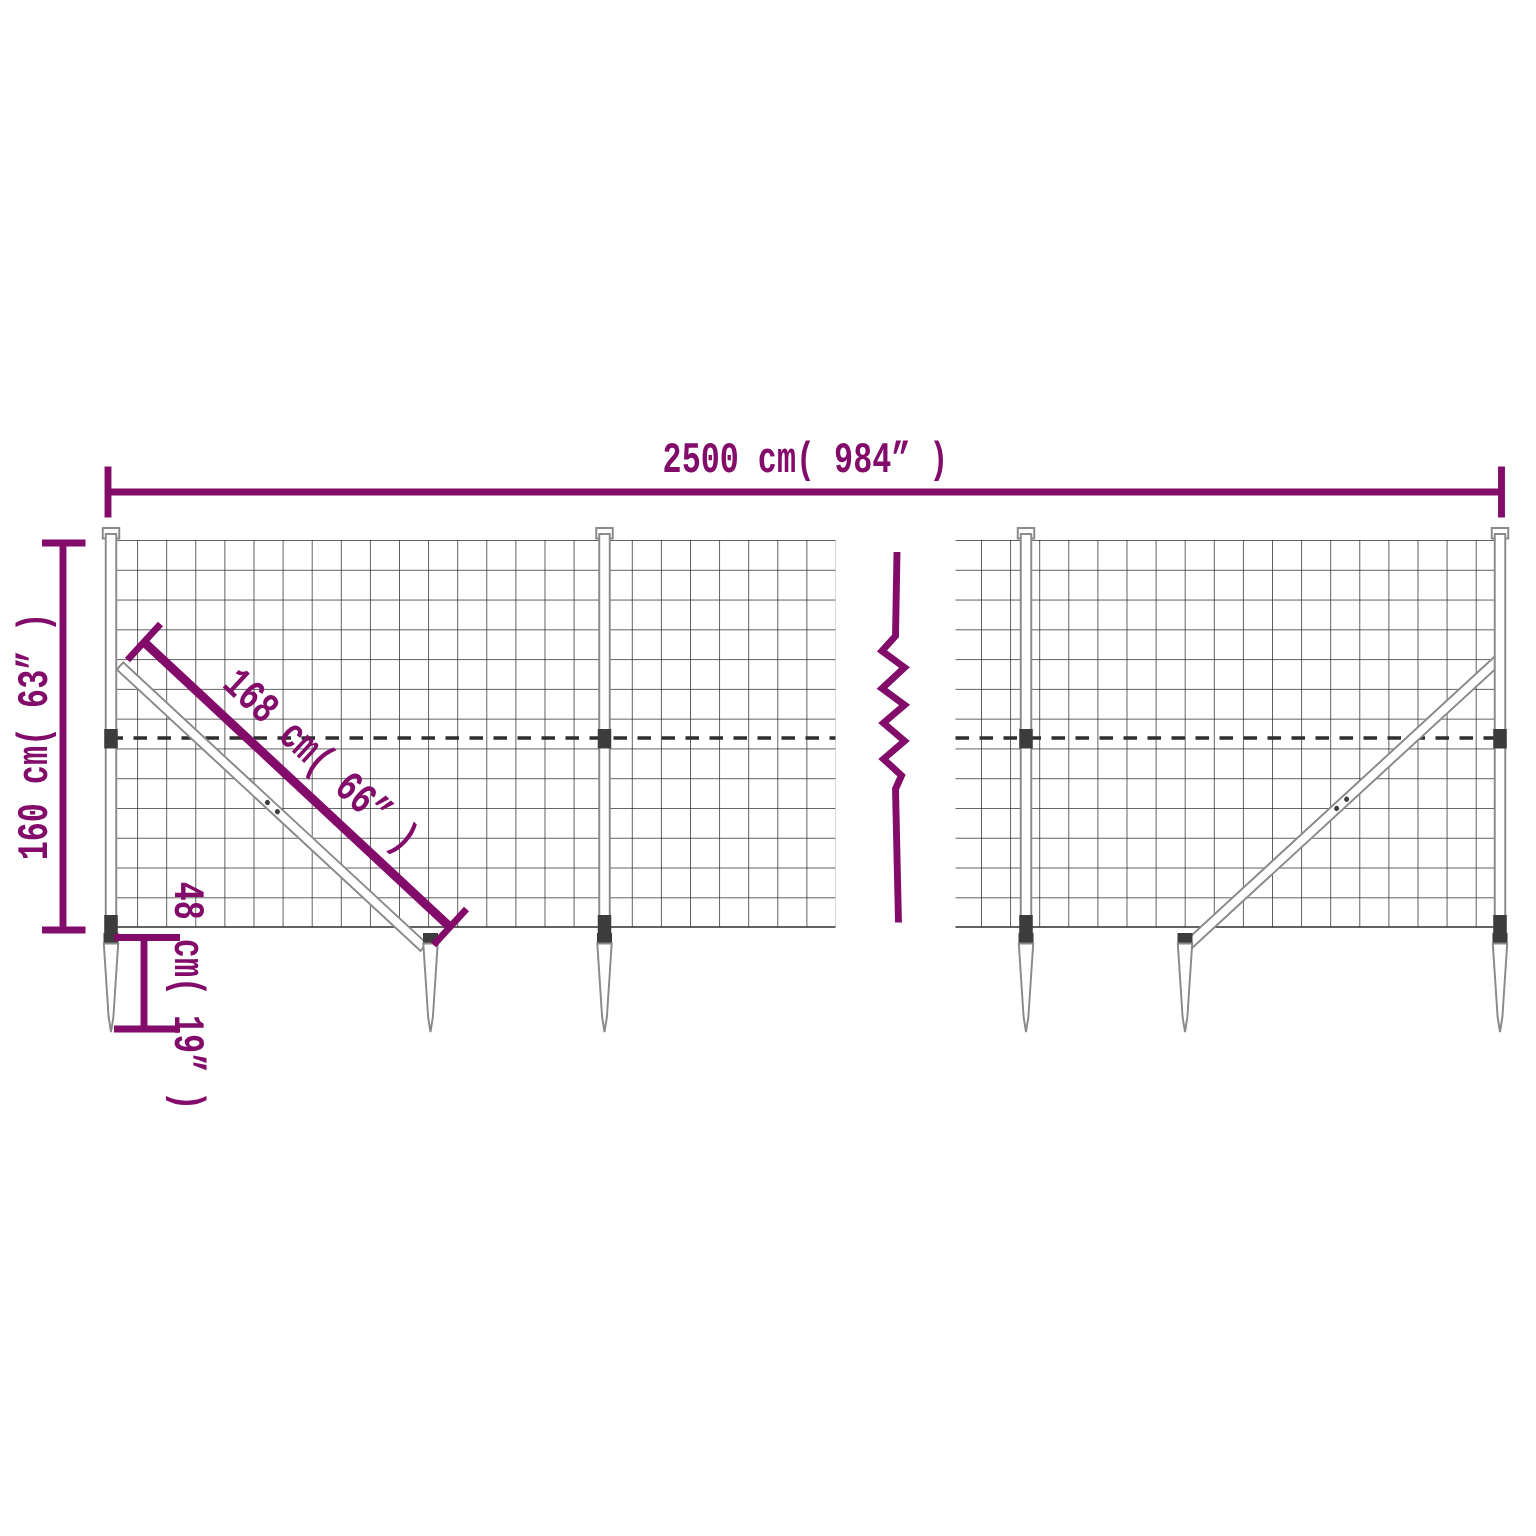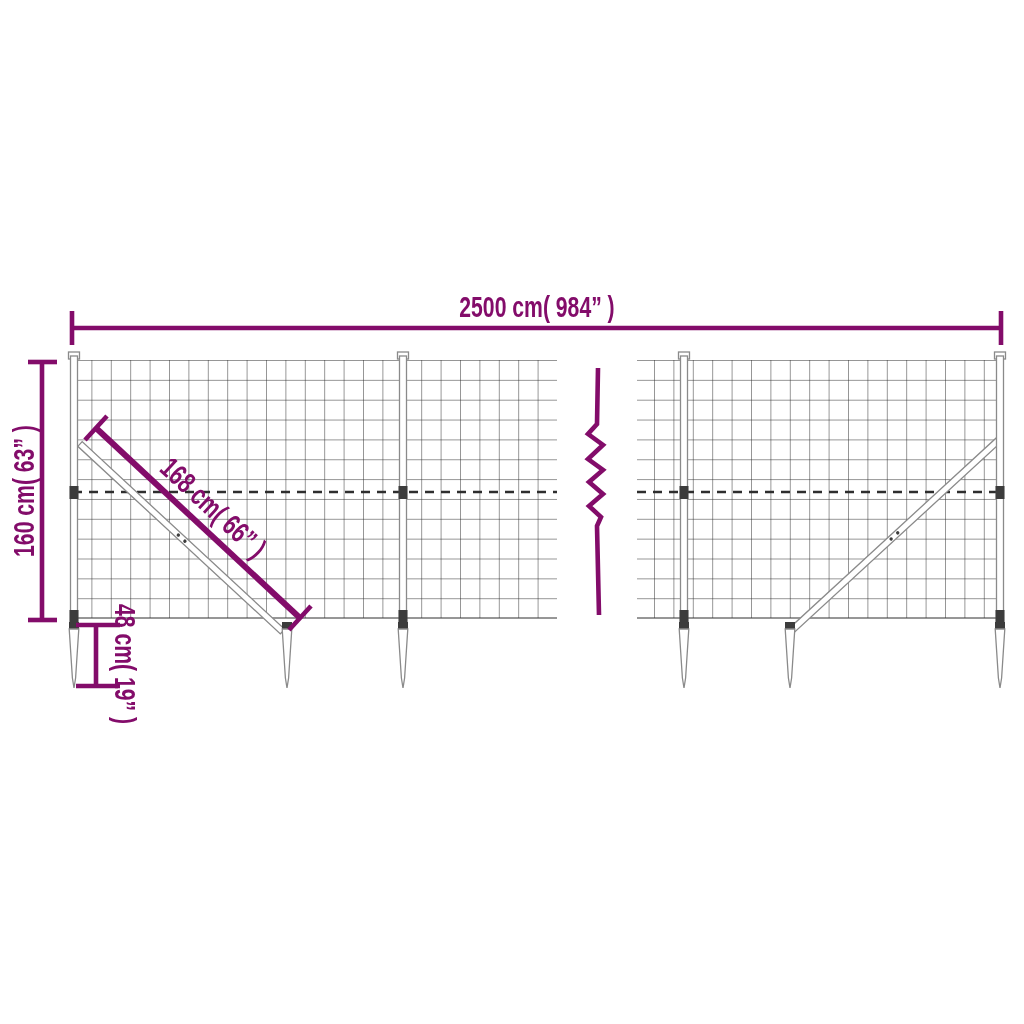--- a/index.html
+++ b/index.html
@@ -1,19 +1,19 @@
 <!DOCTYPE html>
 <html style="--dimension-purple: #830c6a; --mesh-line: #2e2e2e; --hardware-outline: #8a8a8a; --clamp-dark: #3c3c3c; --background: #ffffff;"><head>
 <meta charset="utf-8">
 <style>
   html,body{margin:0;padding:0;background:#fff;}
   #canvas{
     position:relative;width:1024px;height:1024px;
     background:var(--background,#ffffff);overflow:hidden;
-    font-family:Liberation Sans, sans-serif;
+    font-family:Liberation Mono, monospace;
   }
   #canvas > svg{position:absolute;left:0;top:0;}
   .grid{stroke:var(--mesh-line,#2e2e2e);stroke-width:1;fill:none;}
   .dash{stroke:var(--mesh-line,#2e2e2e);stroke-width:2.4;stroke-dasharray:9 7;fill:none;}
   .hw{fill:#ffffff;stroke:var(--hardware-outline,#8a8a8a);stroke-width:1.3;}
   .clamp{fill:var(--clamp-dark,#3c3c3c);stroke:none;}
   .bolt{fill:var(--clamp-dark,#3c3c3c);}
   .dim{stroke:var(--dimension-purple,#830c6a);stroke-width:4.6;fill:none;}
   .dim.thick{stroke-width:6;}
   .label{

